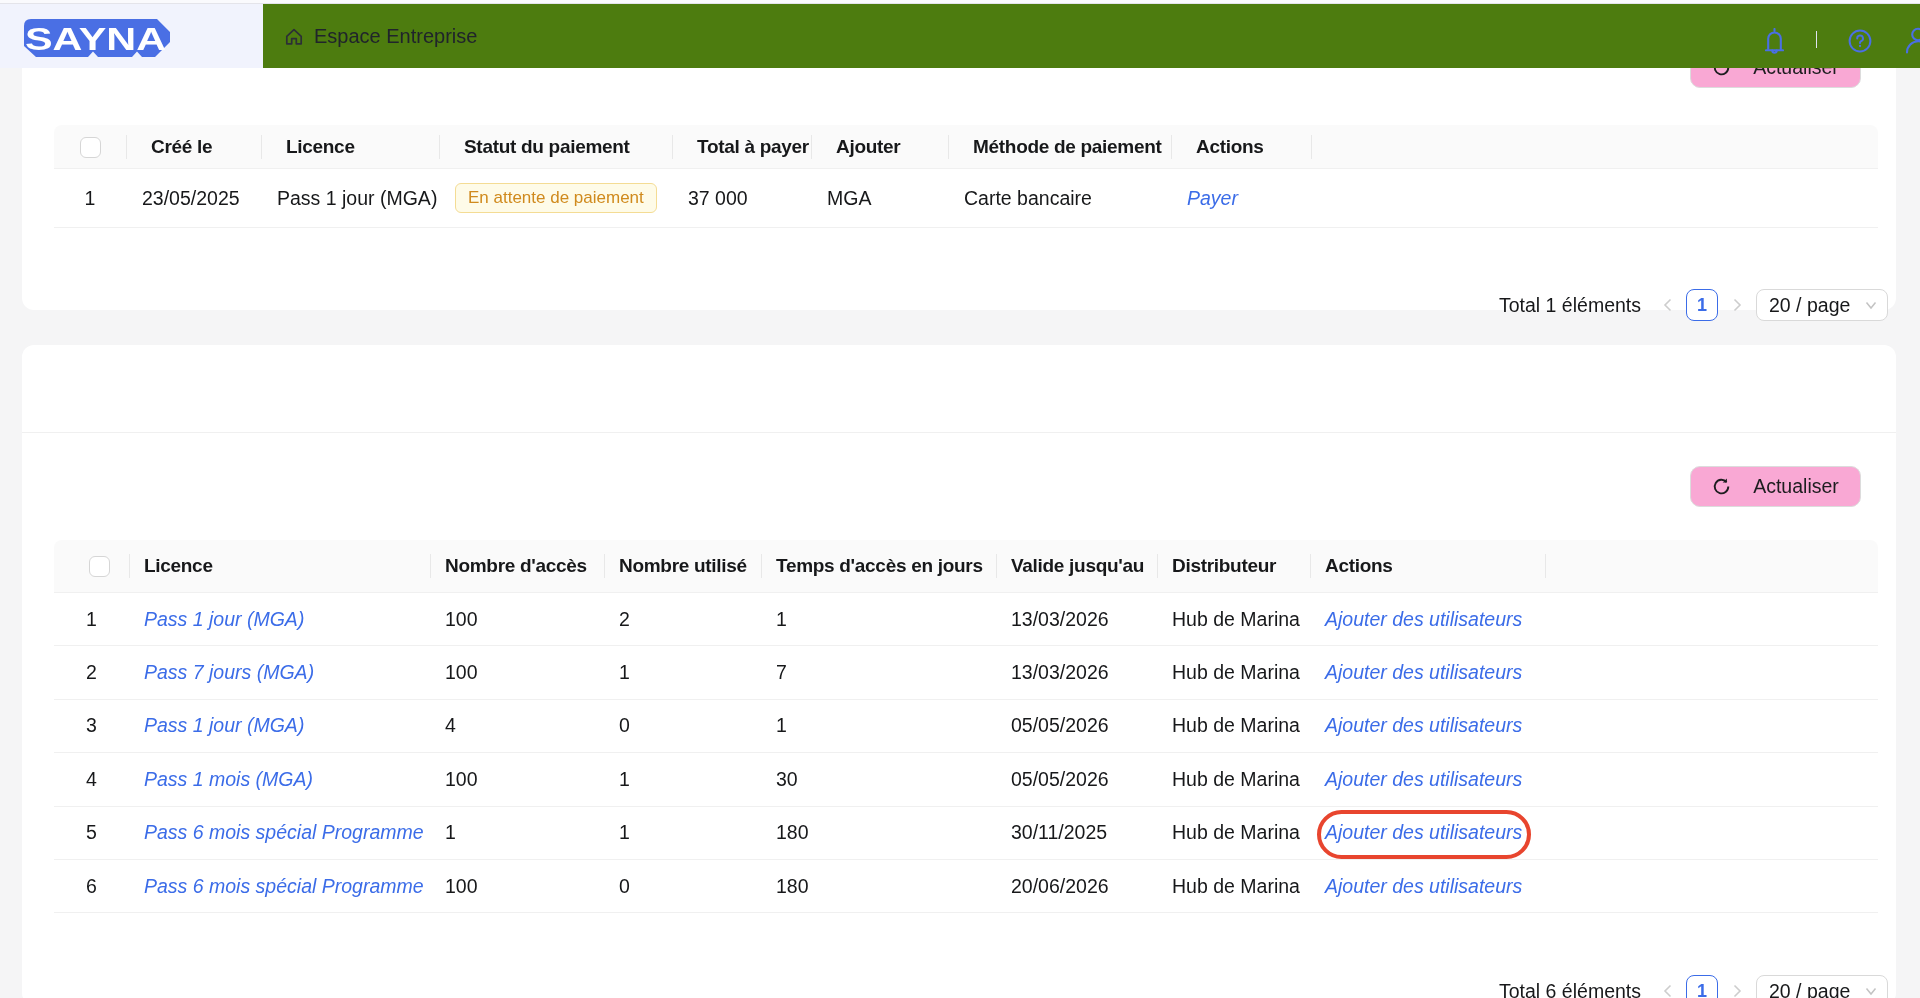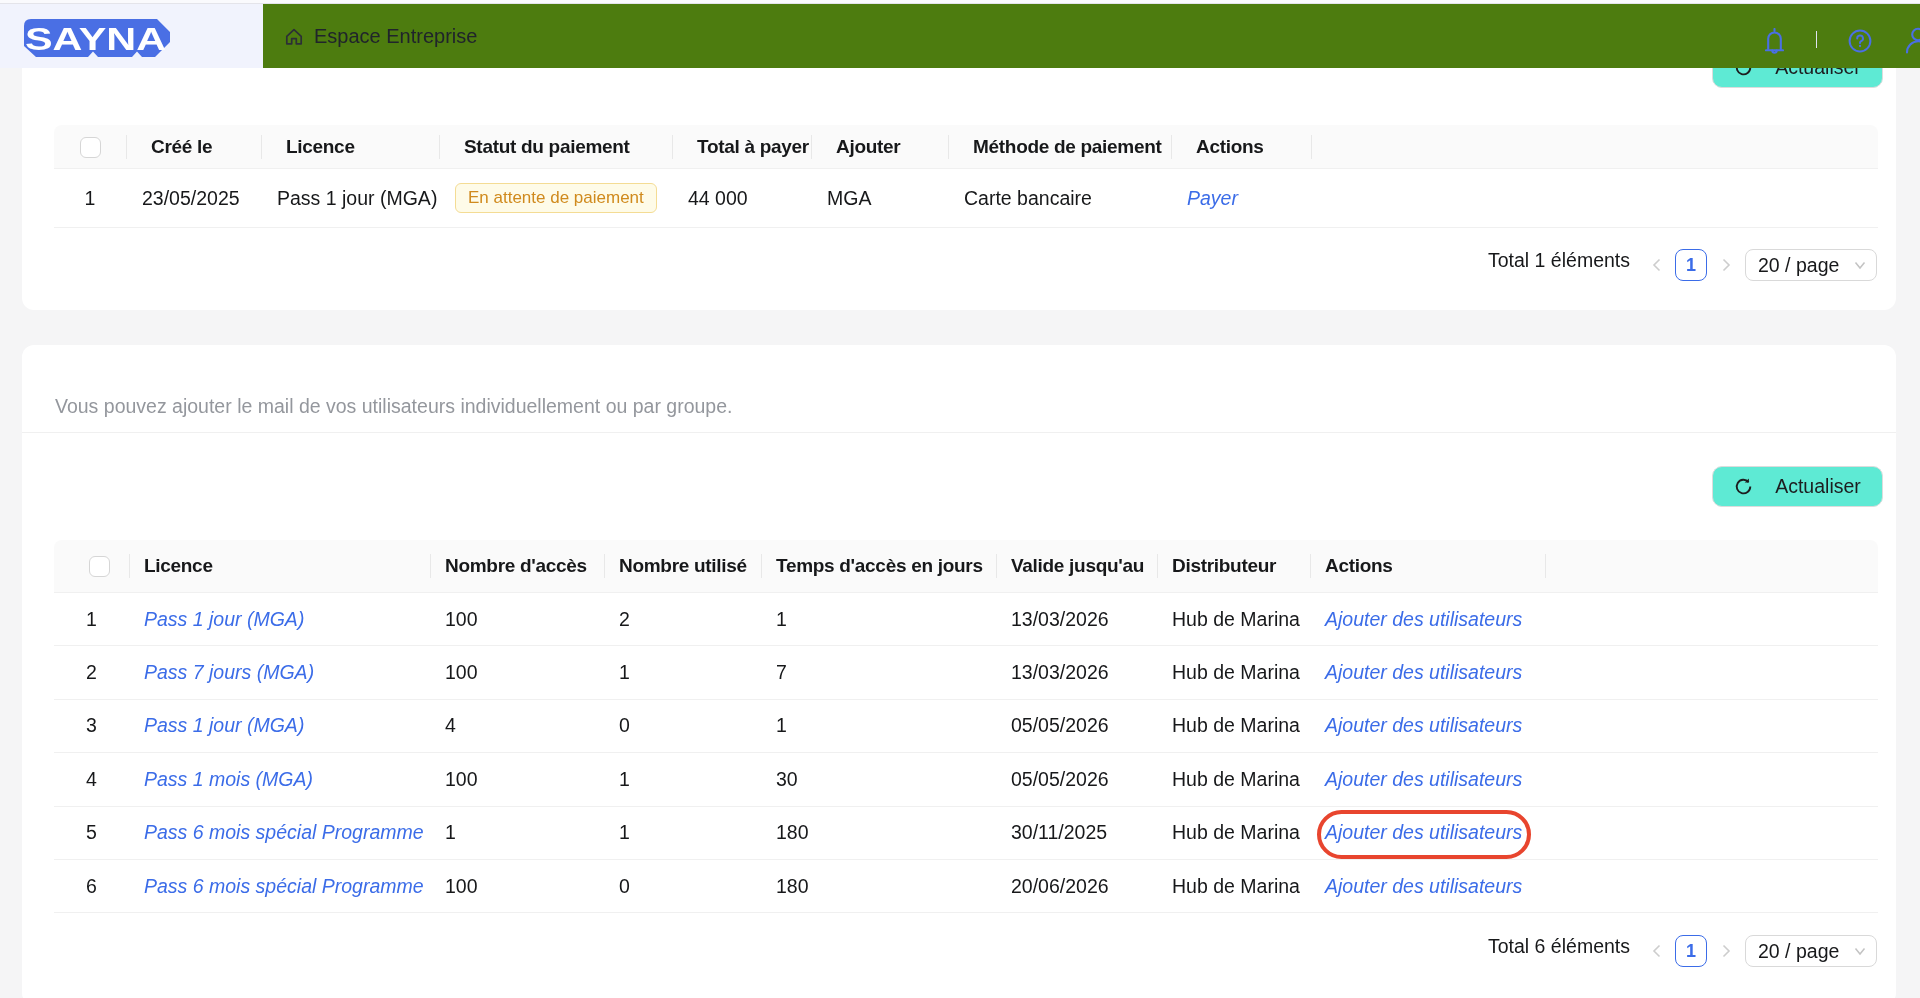--- a/index.html
+++ b/index.html
@@ -22,22 +22,22 @@
 .icon-bell { left:1765px; top:24px; }
 .hdr-div { position:absolute; left:1816px; top:27px; width:1px; height:17px; background:#dfe2f0; }
 .icon-help { left:1848px; top:25px; }
 .icon-user { left:1903px; top:22px; }
 
 .card { position:absolute; background:#fff; border-radius:12px; }
 .card1 { left:22px; top:20px; width:1874px; height:290px; }
 .card2 { left:22px; top:345px; width:1874px; height:660px; }
 
 .btn {
-  position:absolute; right:13px; width:171px; height:41px;
-  border:1px solid #dcdcdc; border-radius:10px; background:#5eead4;
+  position:absolute; right:35px; width:171px; height:41px;
+  border:1px solid #dcdcdc; border-radius:10px; background:#f9a8d4;
   display:flex; align-items:center; justify-content:center;
   font-size:19.5px; color:#1d1d1f;
 }
 .btn svg { margin-right:22px; }
 .card1 .btn { top:27px; }
 .card2 .btn { top:121px; }
 
 .h3 { position:absolute; left:33px; top:14px; font-size:21.5px; font-weight:700; color:#17181a; }
 .sub { position:absolute; left:33px; top:50px; font-size:19.5px; color:#94979d; }
 .divider { position:absolute; left:0; top:87px; width:100%; height:1px; background:#f0f0f0; }
@@ -70,21 +70,21 @@
 
 .cb { display:inline-block; width:21px; height:21px; border:1px solid #d6d6d6; border-radius:6px; background:#fff; vertical-align:middle; }
 
 .tag {
   display:inline-block; padding:4px 12px; font-size:17px; color:#d08a1d;
   background:#fefbe8; border:1px solid #f4dc94; border-radius:6px;
 }
 
 .redbox { position:absolute; left:1295px; top:465px; width:214px; height:49px; border:4.5px solid #e8452e; border-radius:25px; pointer-events:none; }
 
-.pager { position:absolute; right:19px; height:32px; display:flex; align-items:flex-start; }
+.pager { position:absolute; right:8px; height:32px; display:flex; align-items:center;margin-top:40px; }
 .card1 .pager { top:229px; }
 .card2 .pager { top:590px; }
 .pager .total { font-size:19.5px; color:#17181a; margin-right:10px; }
 .pager .nav { width:32px; height:32px; display:flex; align-items:center; justify-content:center; }
 .pager .pg1 {
   width:32px; height:32px; margin:0 3px; border:1.5px solid #3b6ce8; border-radius:8px;
   display:flex; align-items:center; justify-content:center; color:#3b6ce8; font-size:18px; font-weight:600; background:#fff;
 }
 .pager .sel {
   margin-left:3px; width:132px; height:32px; border:1px solid #d9d9d9; border-radius:8px; background:#fff;
@@ -127,21 +127,21 @@
         <th>Actions</th>
         <th></th>
       </tr>
     </thead>
     <tbody>
       <tr>
         <td>1</td>
         <td>23/05/2025</td>
         <td>Pass 1 jour (MGA)</td>
         <td><span class="tag">En attente de paiement</span></td>
-        <td>44 000</td>
+        <td>37 000</td>
         <td>MGA</td>
         <td>Carte bancaire</td>
         <td><a class="lnk" href="#">Payer</a></td>
         <td></td>
       </tr>
     </tbody>
   </table>
   <div class="pager">
     <span class="total">Total 1 éléments</span>
     <span class="nav">
@@ -157,21 +157,20 @@
       </span>
     <span class="sel">20 / page
       <svg width="12" height="9" viewBox="0 0 12 9">
           <path d="M1.5 1.5 L6 7 L10.5 1.5" stroke="#c3c3c3" stroke-width="1.5" fill="none"></path>
         </svg>
     </span>
   </div>
 </div>
 
 <div class="card card2">
-  <div class="sub">Vous pouvez ajouter le mail de vos utilisateurs individuellement ou par groupe.</div>
   <div class="divider"></div>
   <div class="btn">
     <svg width="19" height="19" viewBox="0 0 19 19" fill="none">
       <path d="M14.6 5.05 A6.8 6.8 0 1 0 16.3 9.5" stroke="#1d1d1f" stroke-width="1.9" fill="none"></path>
       <path d="M14.9 1.4 L14.9 5.6 L10.7 5.6 Z" fill="#1d1d1f"></path>
     </svg>
     <span>Actualiser</span>
   </div>
   <table class="t2">
     <colgroup>

